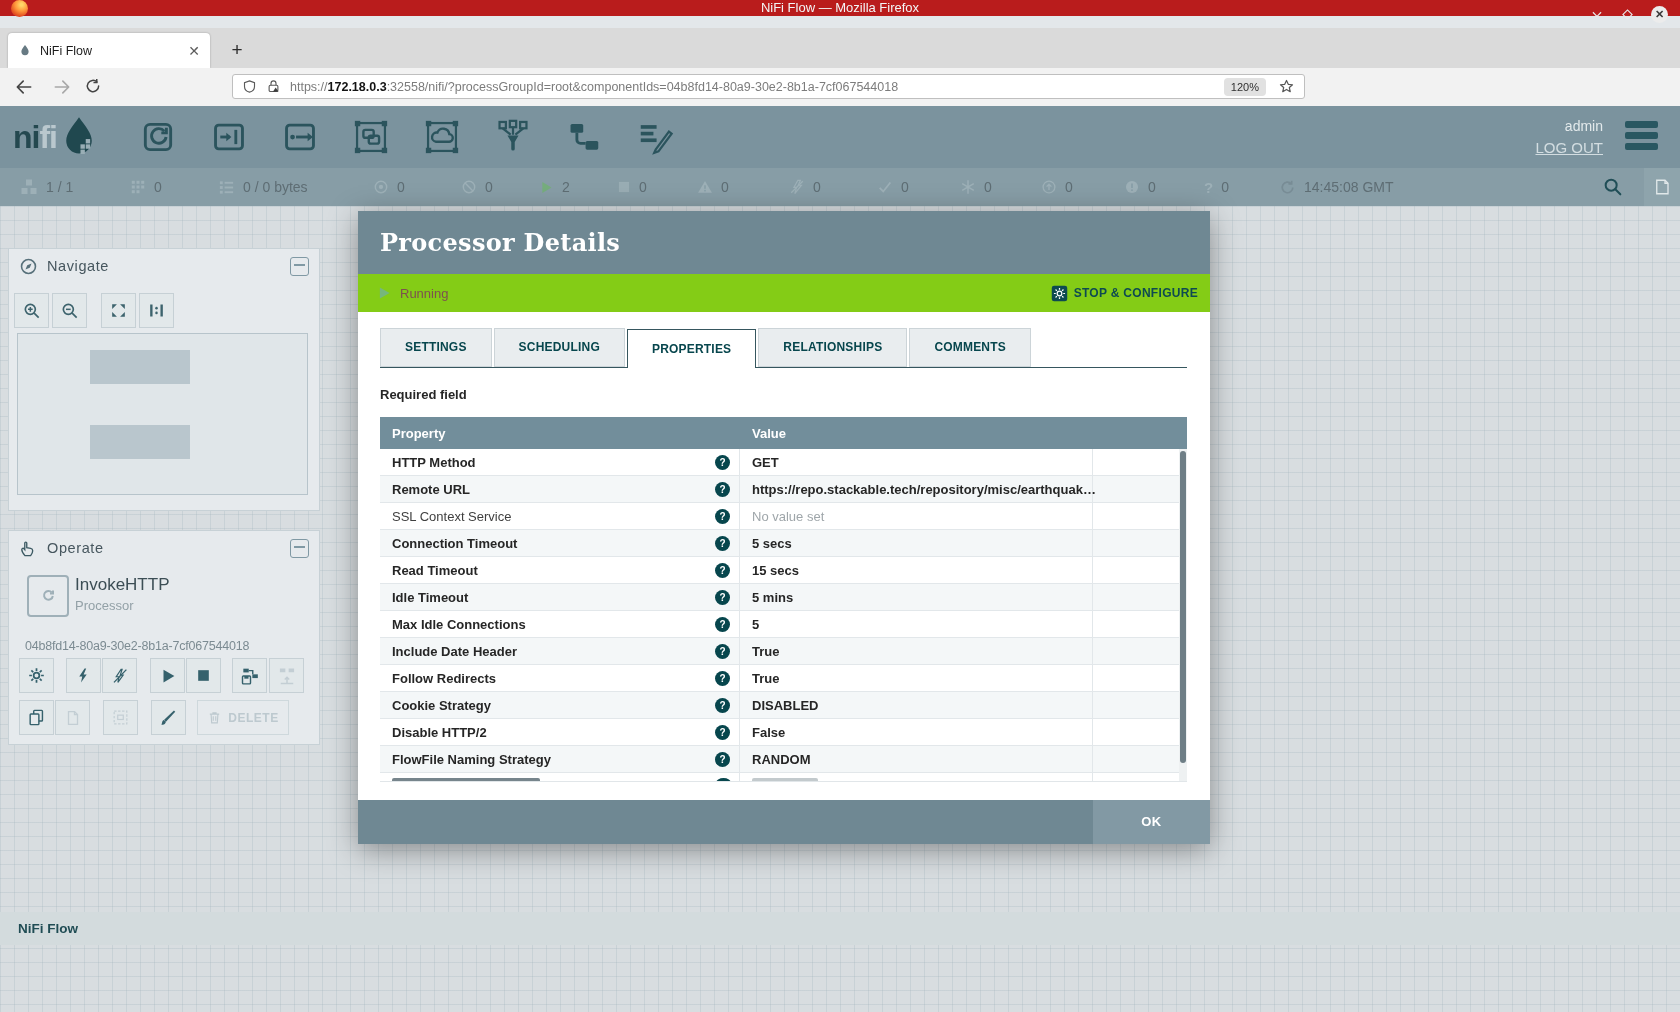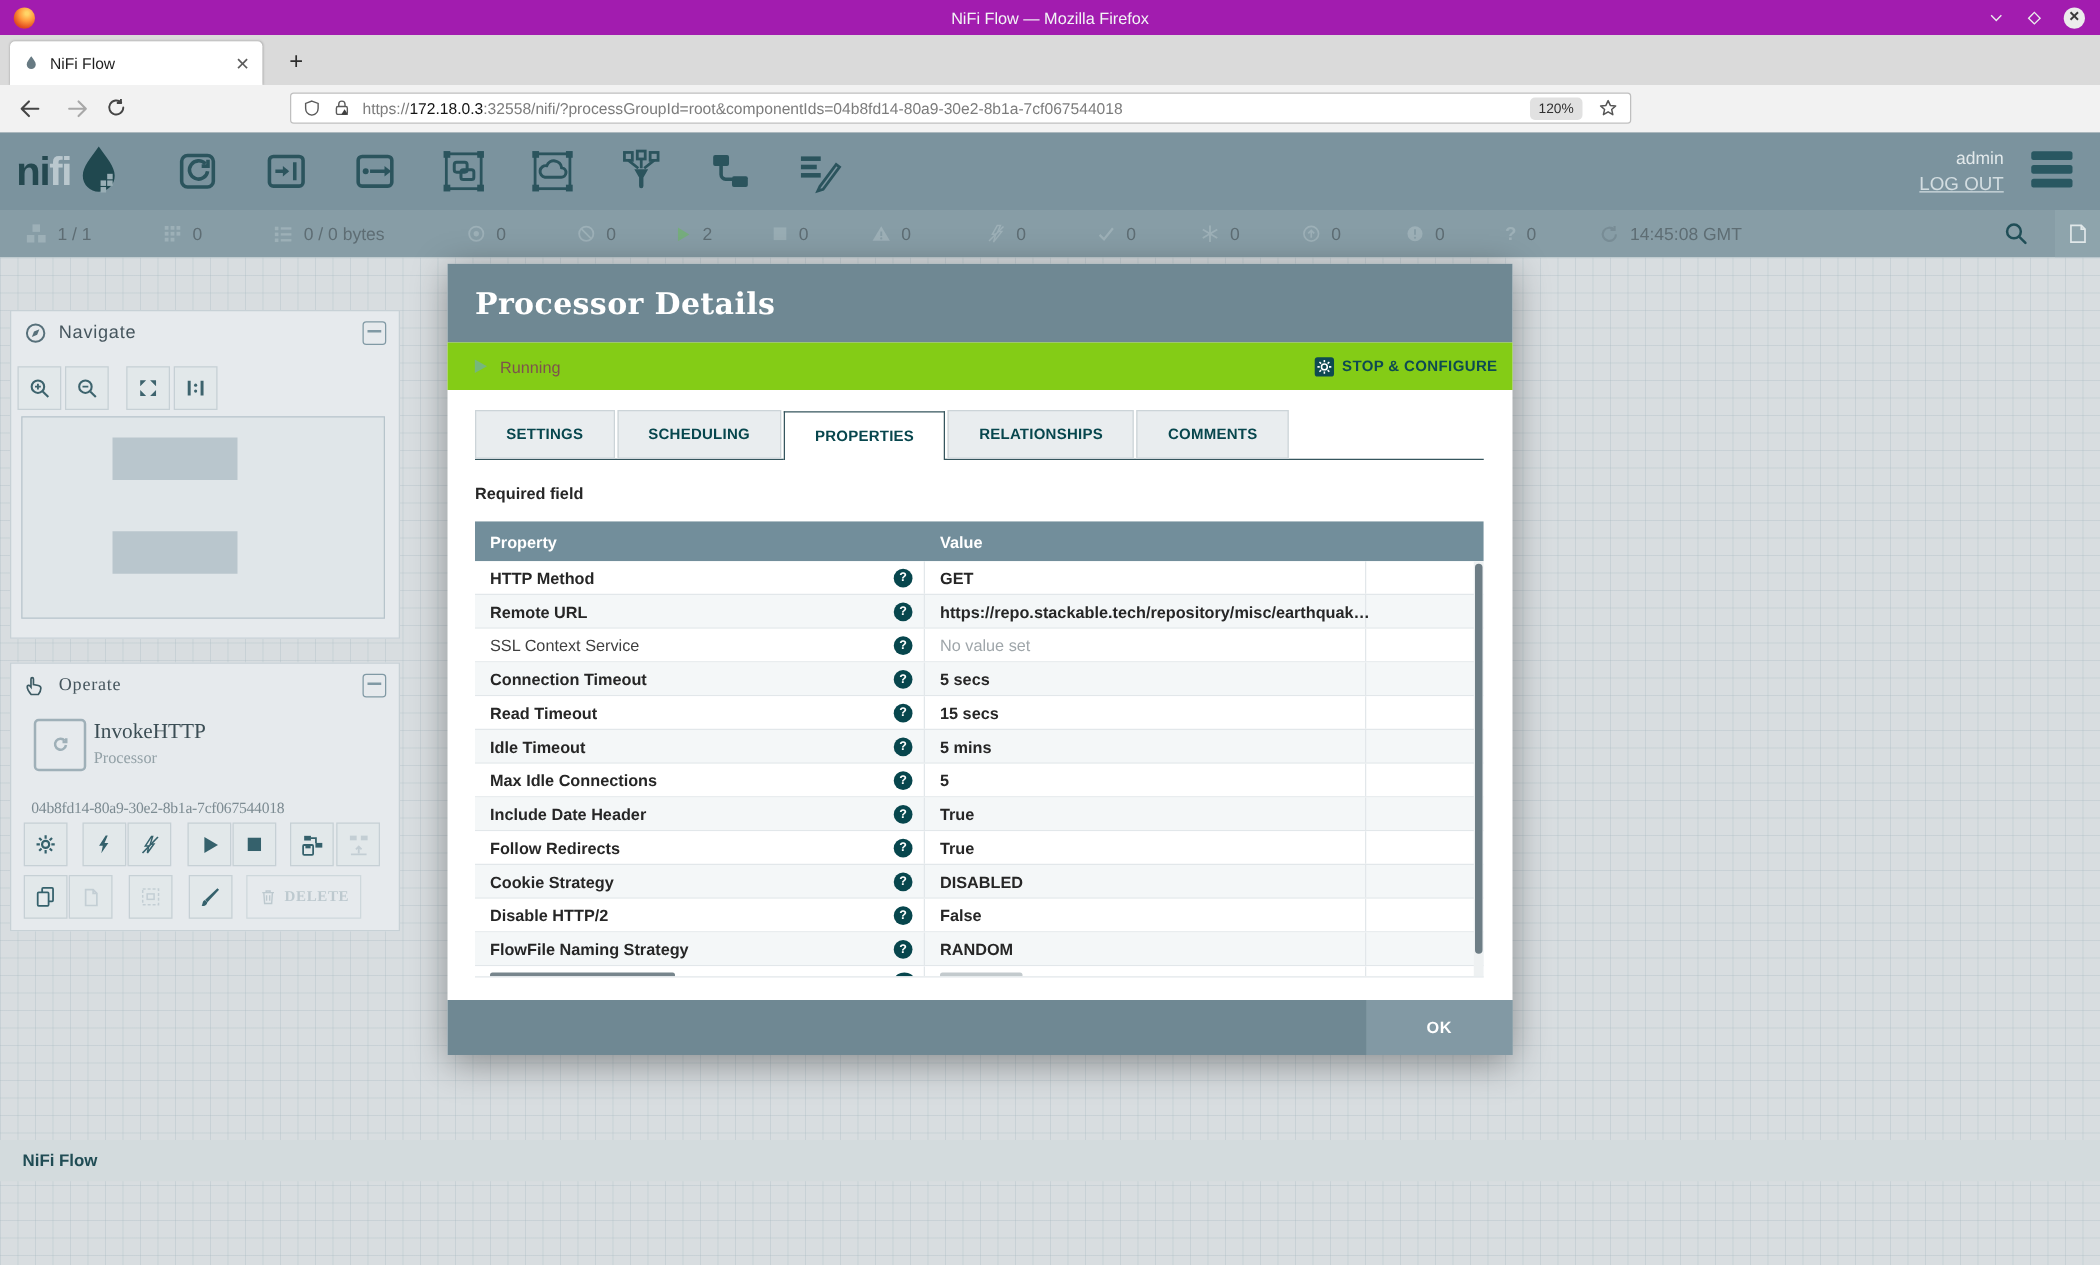--- a/index.html
+++ b/index.html
@@ -1,42 +1,42 @@
 <!DOCTYPE html>
 <html><head>
 <meta charset="utf-8">
 <style>
   html,body{margin:0;padding:0;}
   body{width:1680px;height:1012px;position:relative;overflow:hidden;
        font-family:"Liberation Sans",sans-serif;background:#e3e7ea;}
   svg{display:block;}
 
   
-  .titlebar{position:absolute;top:0;left:0;right:0;height:28px;background:#a21caf;display:flex;align-items:center;}
+  .titlebar{position:absolute;top:0;left:0;right:0;height:16px;background:#b91c1c;display:flex;}
   .ff-logo{width:17px;height:17px;margin-left:11px;border-radius:50%;
     background:radial-gradient(circle at 62% 28%, #ffd567 8%, #ff9a3d 38%, #e24b1f 72%, #a9307a 100%);z-index:2;}
   .win-title{position:absolute;left:0;right:0;text-align:center;font-size:13px;color:#f3f5f6;}
   .win-controls{position:absolute;right:12px;top:0;height:28px;display:flex;align-items:center;gap:17px;z-index:2;}
   .wc-close{width:17px;height:17px;border-radius:50%;background:#ececec;color:#3b3b3b;font-size:11px;font-weight:bold;
     text-align:center;line-height:17px;}
 
   .tabstrip{position:absolute;top:28px;left:0;right:0;height:40px;background:#dadada;}
   .tab{position:absolute;left:8px;top:5px;width:202px;height:35px;background:#fff;border-radius:4px 4px 0 0;
     box-shadow:0 0 2px rgba(0,0,0,.3);display:flex;align-items:center;padding:0 10px;box-sizing:border-box;}
   .tab-title{font-size:12.5px;color:#1d1d1d;margin-left:8px;flex:1;}
   .tab-close{color:#5c5c5c;font-size:14px;line-height:14px;}
   .newtab{position:absolute;left:224px;top:9px;width:26px;height:26px;color:#2d2d2d;font-size:19px;
     text-align:center;line-height:25px;border-radius:3px;}
 
   .navbar{position:absolute;top:68px;left:0;right:0;height:38px;background:#f2f2f2;border-bottom:1px solid #cdcdcd;}
   .nav-ic{position:absolute;top:9px;}
   .urlbar{position:absolute;left:232px;top:6px;width:1073px;height:25px;background:#fff;border:1px solid #bfbfbf;
     border-radius:3px;display:flex;align-items:center;padding:0 9px;box-sizing:border-box;}
   .url-text{font-size:12.5px;color:#7c7c7c;margin-left:9px;white-space:nowrap;overflow:hidden;flex:1;}
-  .url-host{color:#141414;font-weight:normal;}
+  .url-host{color:#141414;font-weight:bold;}
   .zoom-pill{background:#e1e1e1;border-radius:4px;font-size:11px;color:#303030;padding:3px 7px;margin-right:12px;}
   .ext-row{position:absolute;top:77px;display:flex;align-items:center;gap:17px;left:1428px;}
 
   
   .nifi-header{position:absolute;top:106px;left:0;right:0;height:62px;background:#7e96a2;display:flex;align-items:center;}
   .logo{margin-left:13px;font-size:32px;font-weight:bold;letter-spacing:-1px;display:flex;align-items:center;}
   .logo .ni{color:#21454d;}
   .logo .fi{color:#c2cfd6;}
   .comp-toolbar{display:flex;gap:33px;margin-left:42px;}
   .comp-toolbar .slot{width:38px;height:38px;}
@@ -68,21 +68,21 @@
   .panel-hd{height:34px;display:flex;align-items:center;padding:0 10px;gap:9px;}
   .panel-hd .ttl{font-size:14.5px;color:#46565e;letter-spacing:.6px;flex:1;}
   .collapse-btn{width:17px;height:17px;border:1.5px solid #8099a4;border-radius:3px;position:relative;}
   .collapse-btn::after{content:"";position:absolute;left:3px;right:3px;top:6.5px;height:2px;background:#8099a4;}
   .nav-panel{top:248px;height:263px;}
   .nav-btns{position:absolute;left:5px;top:44px;display:flex;}
   .pbtn{width:33px;height:33px;border:1px solid #c6d0d5;background:#e2e8ea;display:flex;align-items:center;justify-content:center;}
   .minimap{position:absolute;left:8px;top:84px;width:289px;height:160px;border:1px solid #b7c4cb;background:#e0e6e9;}
   .mm-rect{position:absolute;width:100px;height:34px;background:#b9c6cd;left:72px;}
 
-  .op-panel{top:530px;height:215px;font-family:Liberation Serif, serif;}
+  .op-panel{top:530px;height:215px;}
   .op-card{position:absolute;left:10px;top:42px;right:10px;}
   .op-ic-frame{position:absolute;left:8px;top:2px;width:38px;height:38px;border:2px solid #9fb0b8;border-radius:4px;
     display:flex;align-items:center;justify-content:center;}
   .op-name{position:absolute;left:56px;top:2px;font-size:17px;color:#3c4e55;}
   .op-type{position:absolute;left:56px;top:25px;font-size:13px;color:#93a1a7;}
   .op-id{position:absolute;left:6px;top:66px;font-size:12.5px;color:#7c8b92;letter-spacing:-.2px;}
   .op-row{position:absolute;left:0;right:0;}
   .op-row .pbtn{position:absolute;top:0;}
   .del-btn{position:absolute;top:0;width:90px;height:33px;border:1px solid #ced8dc;display:flex;align-items:center;
     justify-content:center;gap:6px;color:#bdc9cf;font-size:12px;font-weight:bold;letter-spacing:.5px;}

